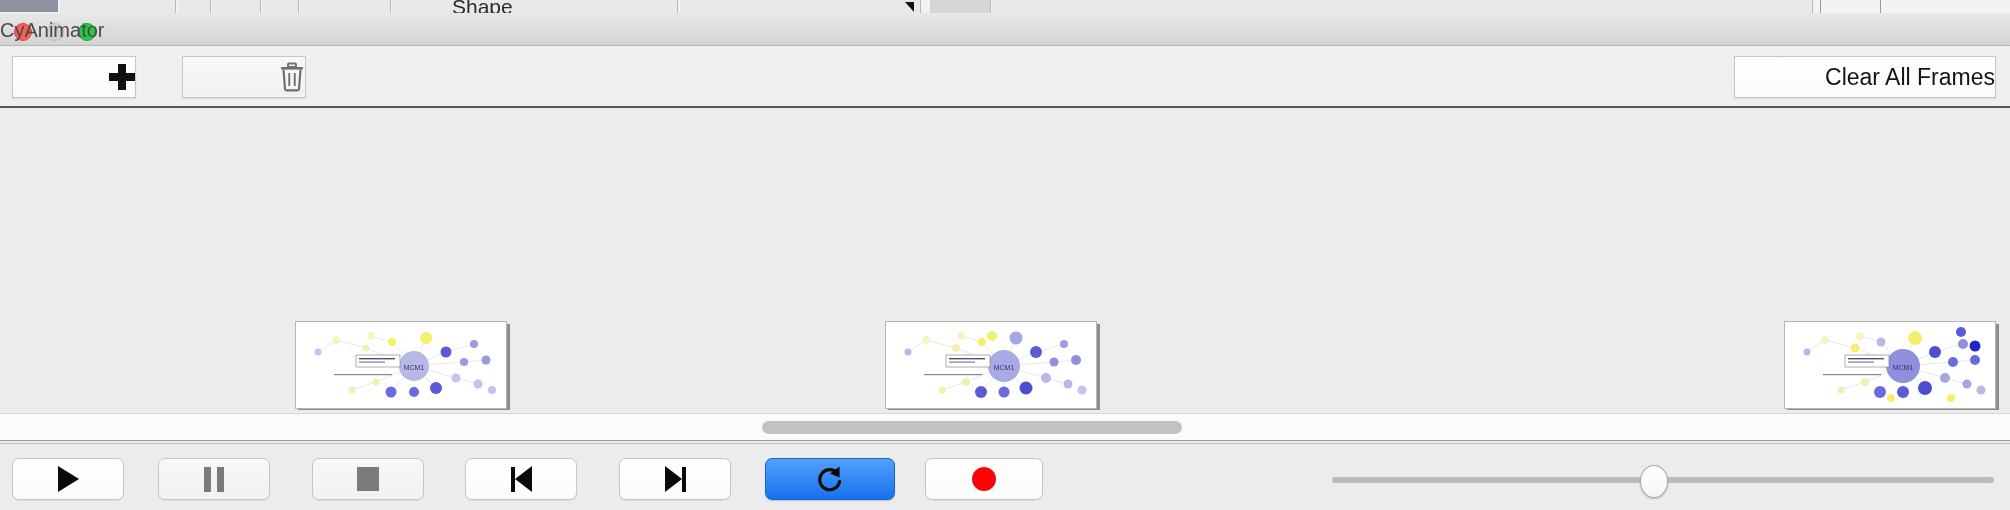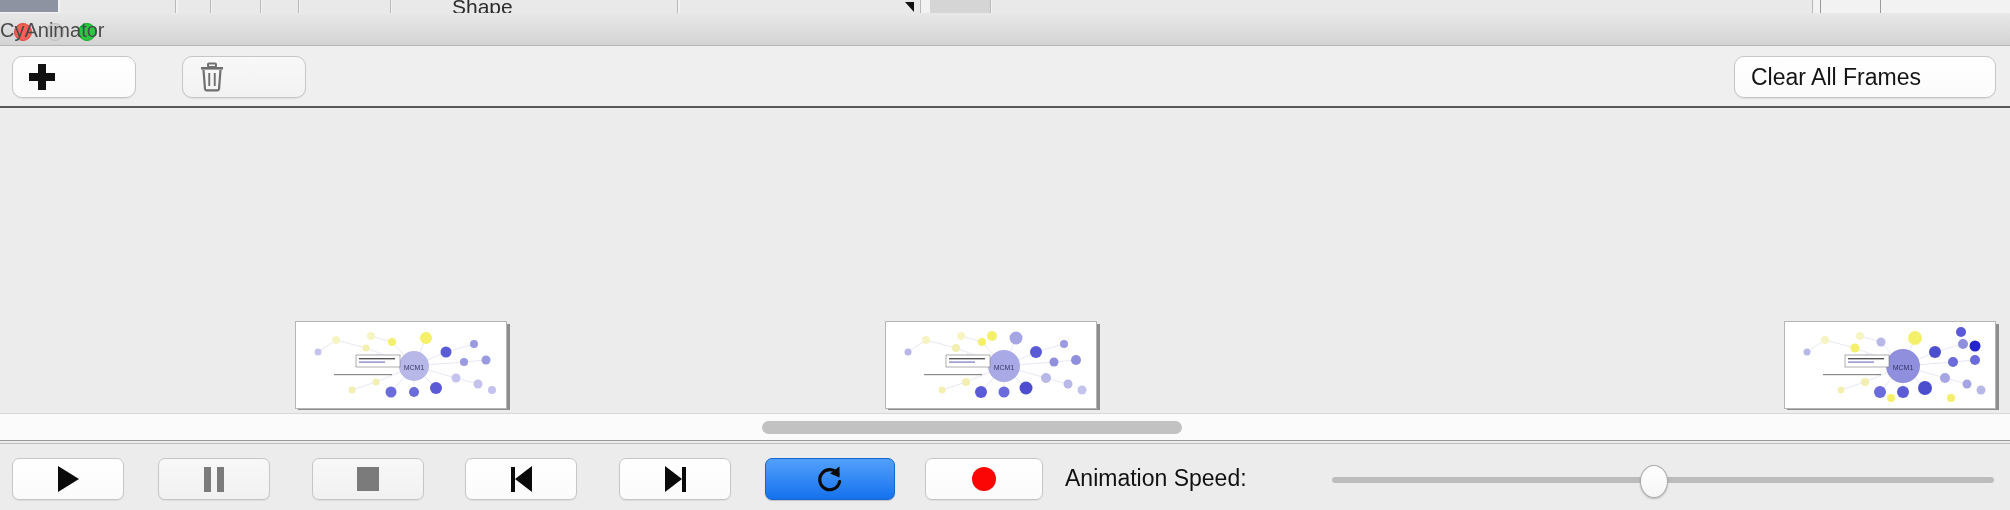--- a/index.html
+++ b/index.html
@@ -93,28 +93,27 @@
     left: 0; top: 46px;
     width: 2010px; height: 62px;
     background: #efefef;
     border-bottom: 2px solid #585858;
     box-sizing: border-box;
   }
   .tb-btn {
     position: absolute;
     box-sizing: border-box;
     border: 1px solid #c6c6c6;
-    border-radius: 10px;
+    border-radius: 0;
     background: linear-gradient(to bottom, #ffffff 0%, #fbfbfb 100%);
     box-shadow: 0 1px 1px rgba(0,0,0,0.07);
     display: flex;
     align-items: center;
-    justify-content: flex-start;
+    justify-content: flex-end;
     cursor: default;
-    padding-left: 16px;
   }
   .tb-btn.dim {
     background: linear-gradient(to bottom, #f8f8f8 0%, #f2f2f2 100%);
   }
   #add-frame-button   { left: 12px;  top: 10px; width: 124px; height: 42px; }
   #delete-frame-button{ left: 182px; top: 10px; width: 124px; height: 42px; }
   #clear-all-button   { left: 1734px;top: 10px; width: 262px; height: 42px; }
   .btn-label {
     font-size: 23px;
     color: #141414;
@@ -456,16 +455,15 @@
     <svg width="30" height="30" viewBox="0 0 30 30">
       <path d="M23 10 A10 10 0 1 0 24.6 17.5" fill="none" stroke="#0a0a0a" stroke-width="3.2" stroke-linecap="round"></path>
       <polygon points="24.5,2.5 24.5,13.5 15,9.5" fill="#0a0a0a"></polygon>
     </svg>
   </div>
 
   <div class="pb-btn" id="record-button">
     <span class="ico-record"></span>
   </div>
 
-  <div class="speed-label">Animation Speed:</div>
   <div class="slider-track"></div>
   <div class="slider-thumb"></div>
 </div>
 
 </body></html>

